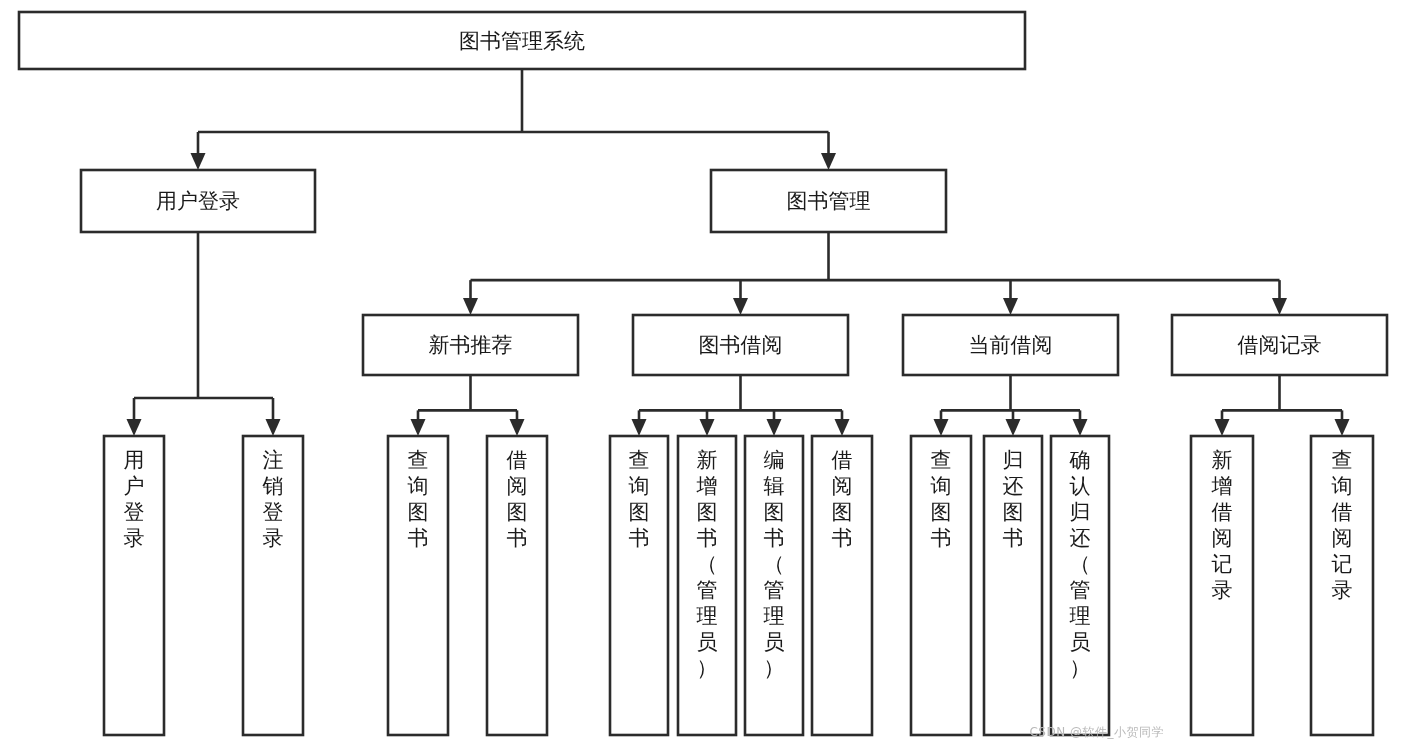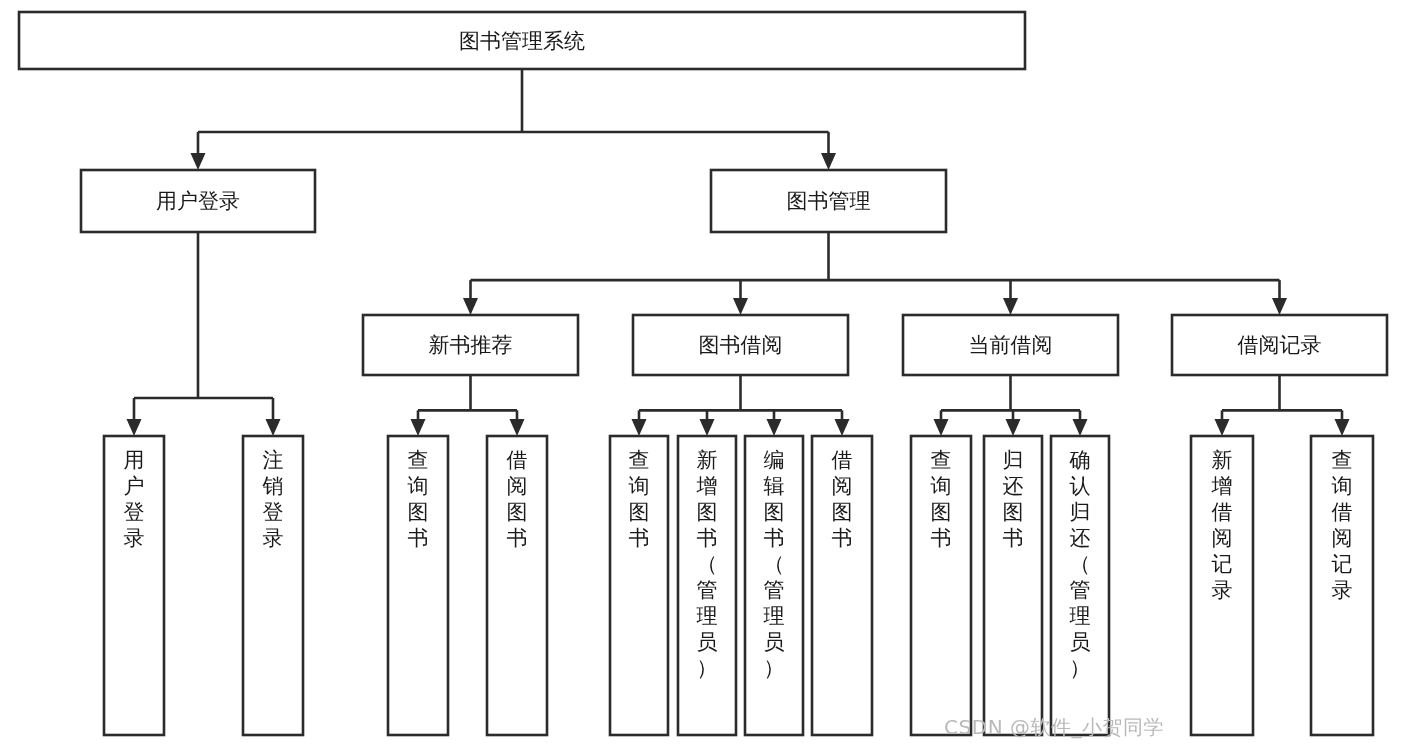--- a/index.html
+++ b/index.html
@@ -53,21 +53,21 @@
     fill: #1a1a1a;
     font-family: "DejaVu Sans", "Liberation Sans", sans-serif;
     font-size: 21px;
     text-anchor: middle;
   }
   .watermark {
     position: absolute;
     right: 12px;
     bottom: 6px;
     font-family: "DejaVu Sans", "Liberation Sans", sans-serif;
-    font-size: 20px;
+    font-size: 12px;
     color: #b9b9b9;
     letter-spacing: 0.5px;
     white-space: nowrap;
     user-select: none;
   }
 </style>
 </head>
 <body>
 
 <div id="diagram-root">

